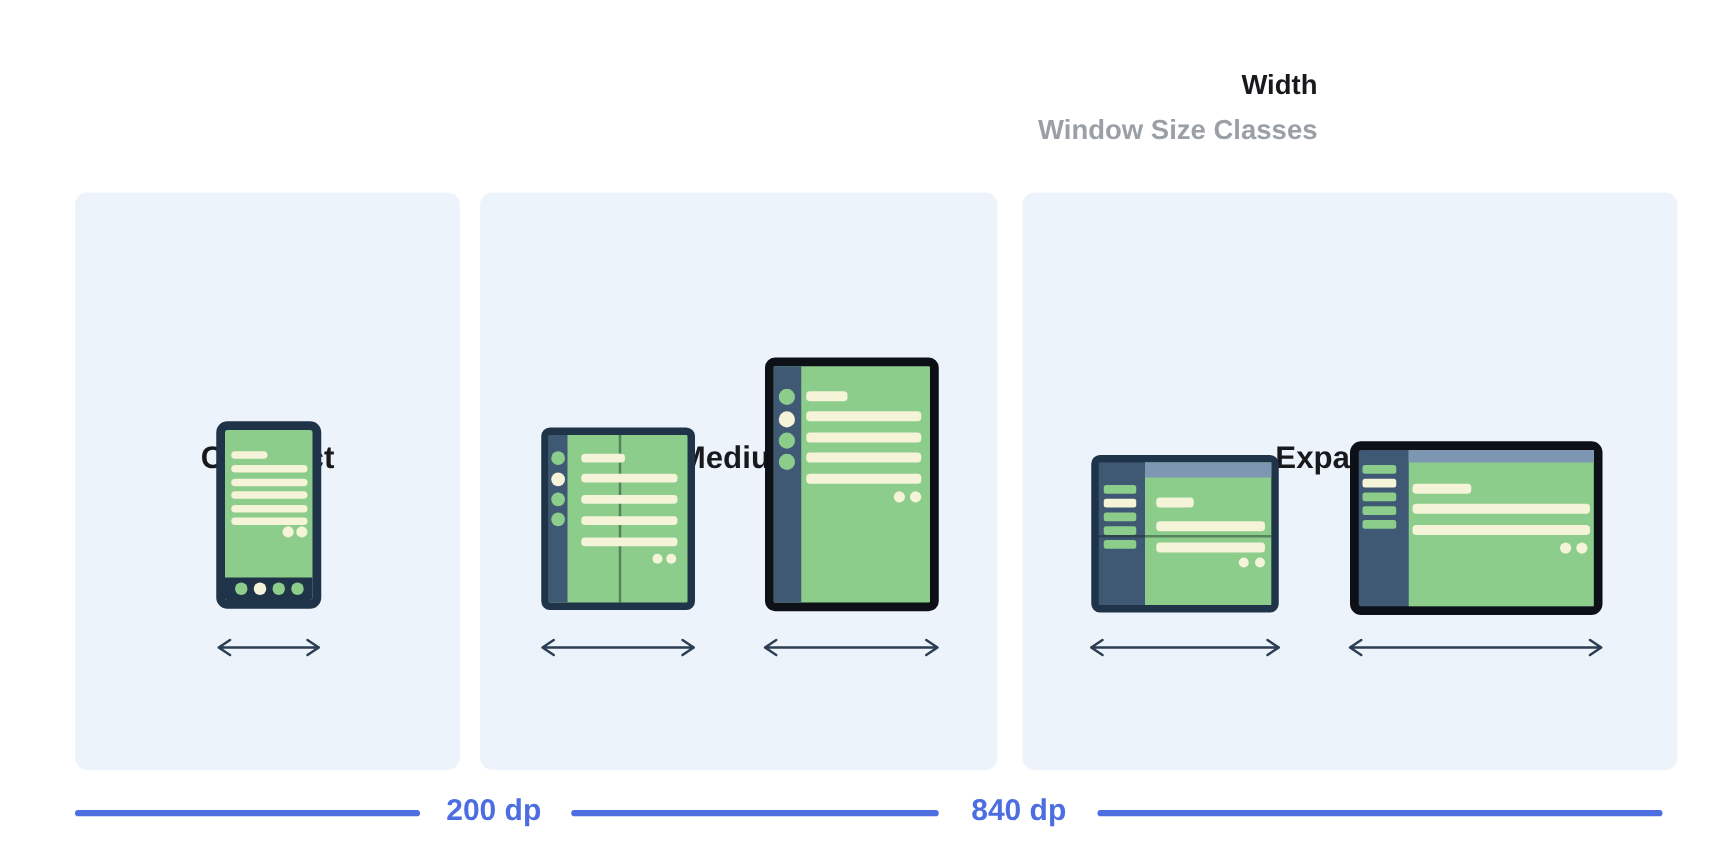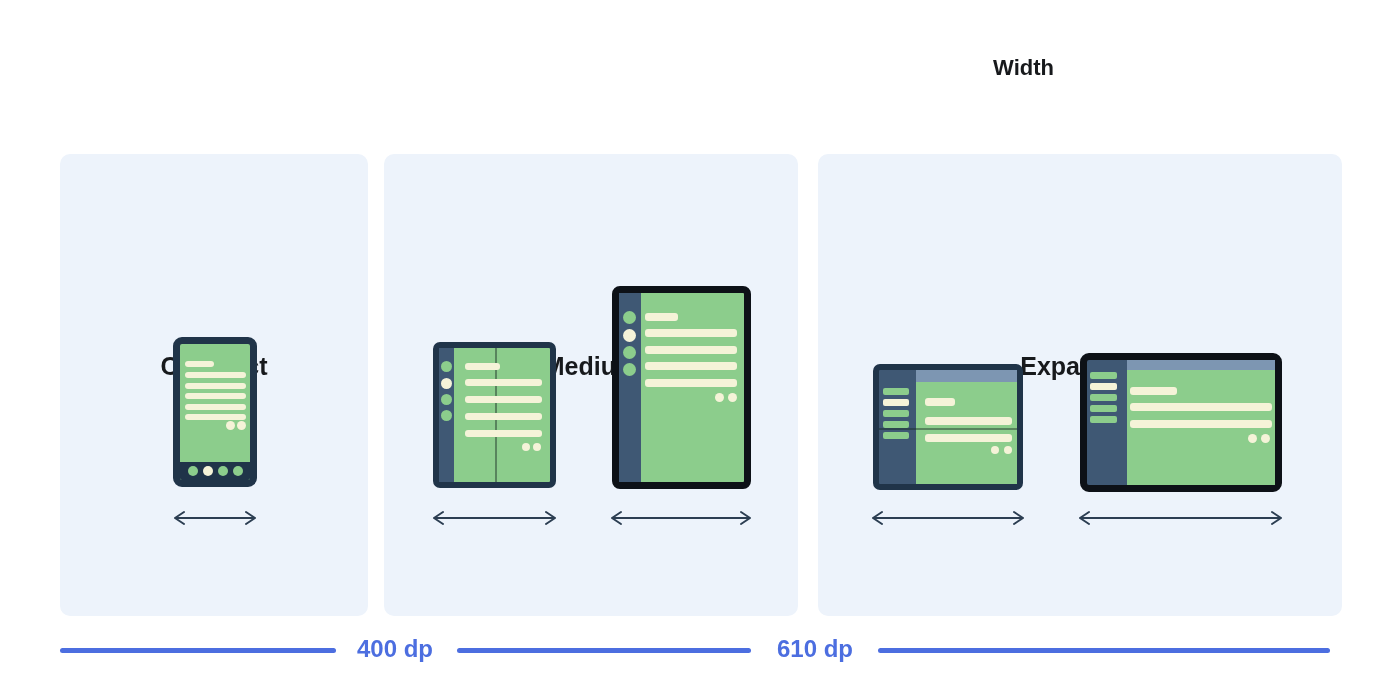--- a/index.html
+++ b/index.html
@@ -47,20 +47,21 @@
   .axis-seg{position:absolute;top:648px;height:5px;border-radius:2.5px;background:var(--accent-blue);}
   .axis-label{position:absolute;top:635px;width:100px;text-align:center;font-size:24px;
               font-weight:700;color:var(--accent-blue);}
 </style>
 </head>
 <body>
 
 <div class="page">
 
   <div class="hdr title">Width</div>
+  <div class="hdr subtitle">Window Size Classes</div>
 
   <div class="panel" style="left:60px;width:308px;">
     <div class="panel-title">Compact</div>
   </div>
 
   <div class="panel" style="left:384px;width:414px;">
     <div class="panel-title">Medium</div>
   </div>
 
   <div class="panel" style="left:818px;width:524px;">
@@ -158,18 +159,18 @@
     <path d="M3 8 H141 M12 2 L3 8 L12 14 M132 2 L141 8 L132 14" stroke="currentColor" stroke-width="2" fill="none" stroke-linecap="round" stroke-linejoin="round"></path>
   </svg>
   <svg class="arrow" style="left:870px;top:510px;" width="156" height="16" viewBox="0 0 156 16">
     <path d="M3 8 H153 M12 2 L3 8 L12 14 M144 2 L153 8 L144 14" stroke="currentColor" stroke-width="2" fill="none" stroke-linecap="round" stroke-linejoin="round"></path>
   </svg>
   <svg class="arrow" style="left:1077px;top:510px;" width="207" height="16" viewBox="0 0 207 16">
     <path d="M3 8 H204 M12 2 L3 8 L12 14 M195 2 L204 8 L195 14" stroke="currentColor" stroke-width="2" fill="none" stroke-linecap="round" stroke-linejoin="round"></path>
   </svg>
 
   <div class="axis-seg" style="left:60px;width:276px;"></div>
-  <div class="axis-label" style="left:345px;">400 dp</div>
+  <div class="axis-label" style="left:345px;">200 dp</div>
   <div class="axis-seg" style="left:457px;width:294px;"></div>
-  <div class="axis-label" style="left:765px;">610 dp</div>
+  <div class="axis-label" style="left:765px;">840 dp</div>
   <div class="axis-seg" style="left:878px;width:452px;"></div>
 
 </div>
 
 </body></html>

